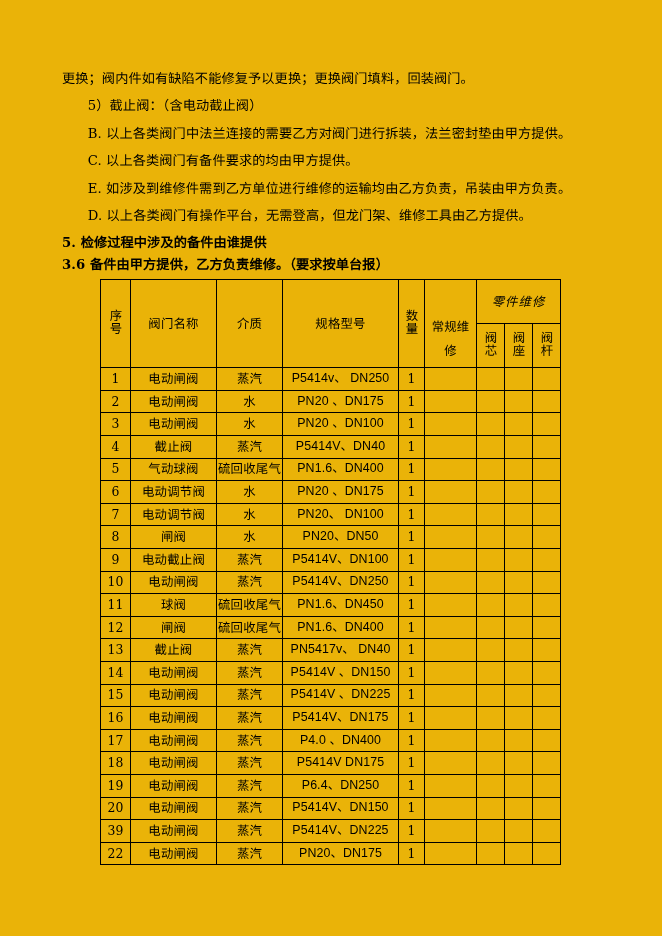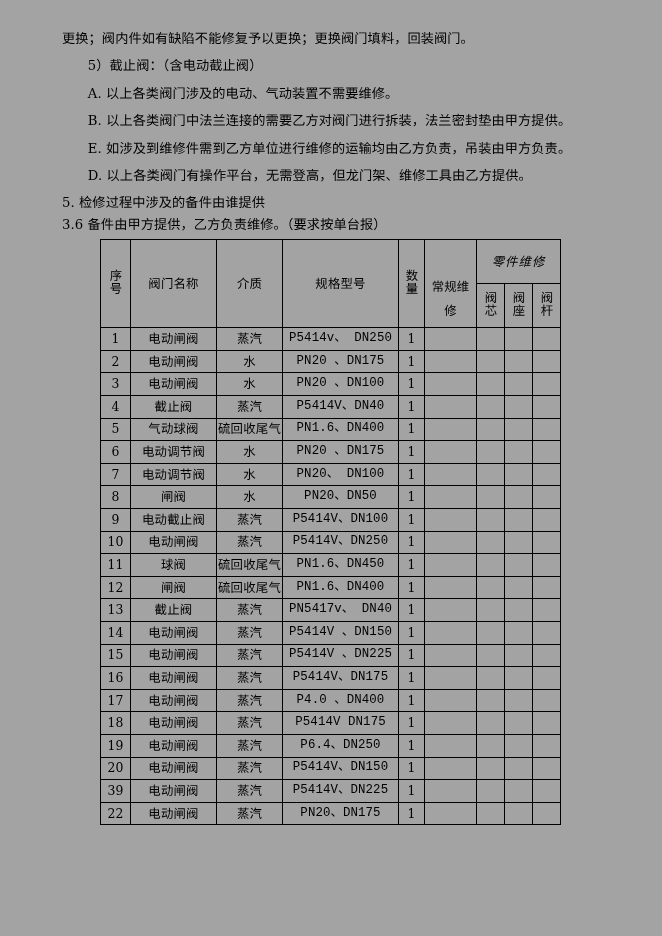--- a/index.html
+++ b/index.html
@@ -13,42 +13,43 @@
     height: 936px;
     font-family: "DejaVu Serif", "Liberation Serif", serif;
     color: #000000;
     -webkit-font-smoothing: none;
   }
   .page {
     position: relative;
     width: 662px;
     height: 936px;
     box-sizing: border-box;
-    padding: 28px 62px 0 62px;
-    background: #a3a3a3;
+    padding: 68px 62px 0 62px;
+    background: #eab308;
     overflow: hidden;
   }
   .doc-body {
     font-size: 13.2px;
     line-height: 21.4px;
     text-align: justify;
     text-justify: inter-ideograph;
     letter-spacing: 0.1px;
   }
   .para {
     margin: 0;
     text-indent: 0;
   }
   .para-indent-1 {
     margin: 6px;
     text-indent: 1.5em;
   }
   .section-head {
     margin: 0;
     text-indent: 0;
+    font-weight: bold;
   }
   .tbl-wrap {
     margin-top: 4px;
     padding-left: 38px;
   }
   table.valve-table {
     border-collapse: collapse;
     table-layout: fixed;
     width: 418px;
     font-size: 12.4px;
@@ -96,34 +97,34 @@
   .part-group-label {
     letter-spacing: 1px;
     font-style: italic;
   }
   .cell-text {
     display: block;
     letter-spacing: 0.2px;
   }
   .spec-text {
     display: block;
-    font-family: Liberation Mono, monospace;
+    font-family: Liberation Sans, sans-serif;
     letter-spacing: 0.1px;
   }
 </style>
 </head>
 <body>
 
 <div class="page">
   <div class="doc-body">
 
     <p class="para">更换；阀内件如有缺陷不能修复予以更换；更换阀门填料，回装阀门。</p>
     <p class="para-indent-1">5）截止阀：（含电动截止阀）</p>
-    <p class="para-indent-1">A. 以上各类阀门涉及的电动、气动装置不需要维修。</p>
     <p class="para-indent-1">B. 以上各类阀门中法兰连接的需要乙方对阀门进行拆装，法兰密封垫由甲方提供。</p>
+    <p class="para-indent-1">C. 以上各类阀门有备件要求的均由甲方提供。</p>
     <p class="para-indent-1">E. 如涉及到维修件需到乙方单位进行维修的运输均由乙方负责，吊装由甲方负责。</p>
     <p class="para-indent-1">D. 以上各类阀门有操作平台，无需登高，但龙门架、维修工具由乙方提供。</p>
     <p class="section-head">5. 检修过程中涉及的备件由谁提供</p>
     <p class="section-head">3.6 备件由甲方提供，乙方负责维修。（要求按单台报）</p>
 
     <div class="tbl-wrap">
       <table class="valve-table">
         <colgroup>
           <col class="col-seq">
           <col class="col-name">

